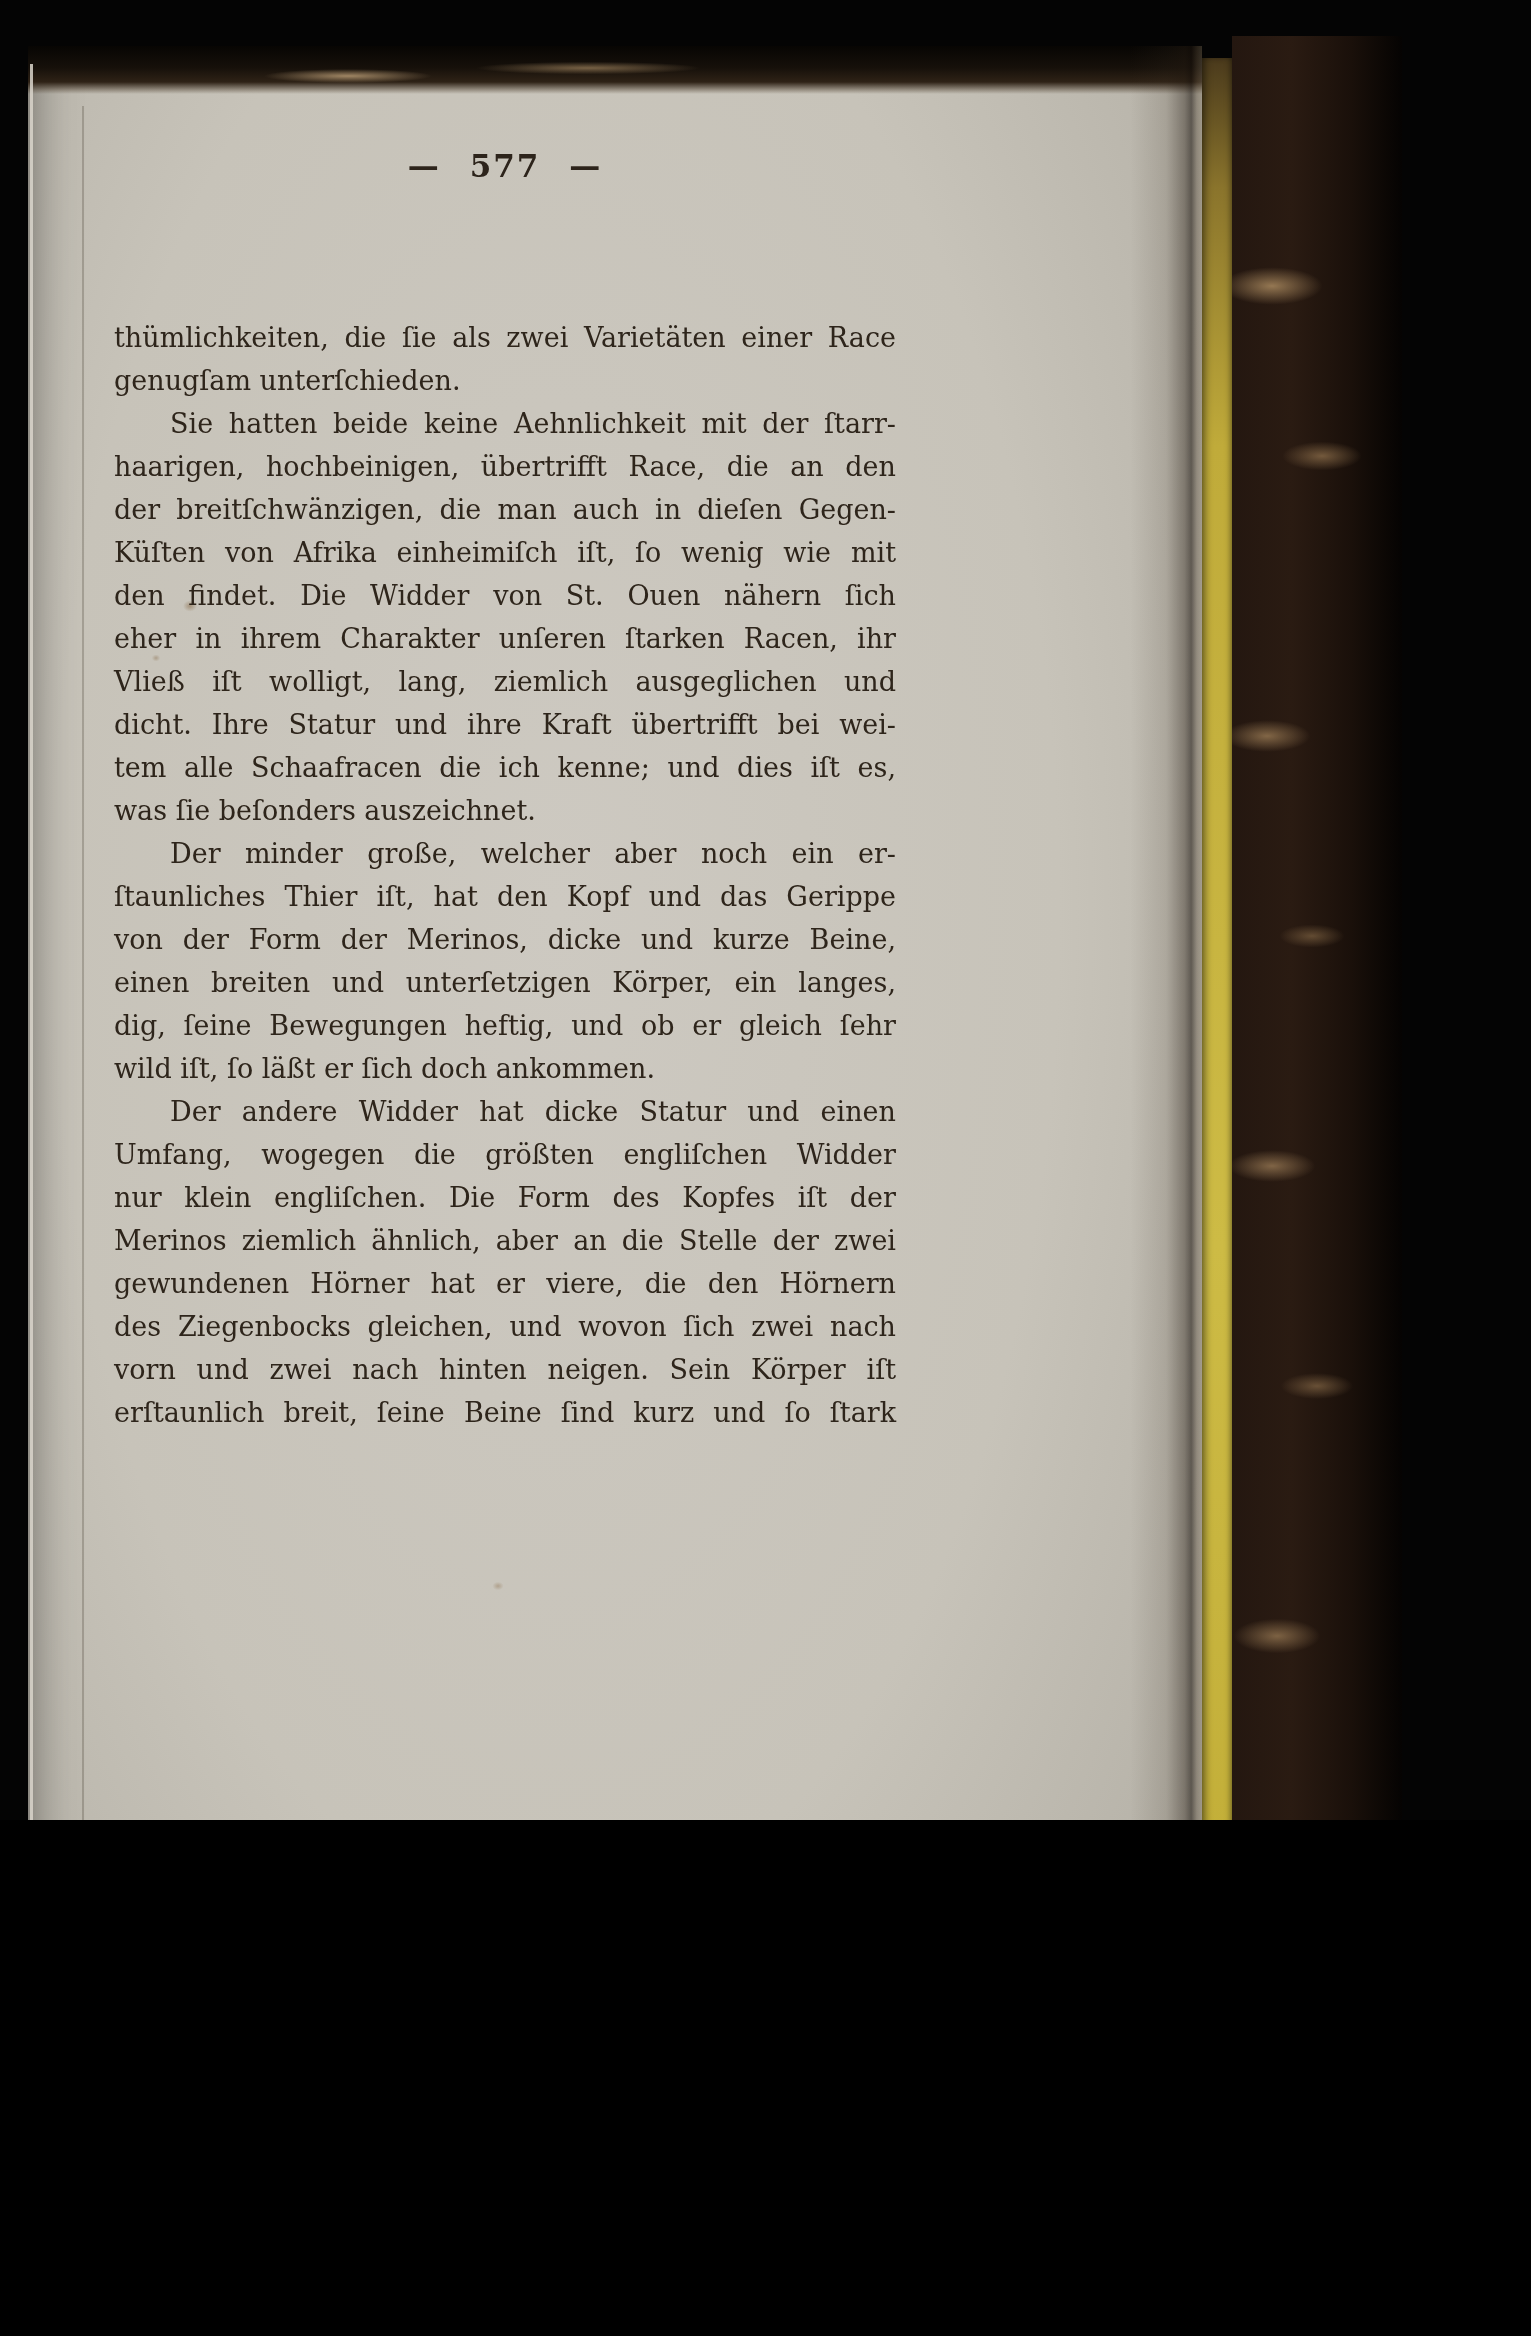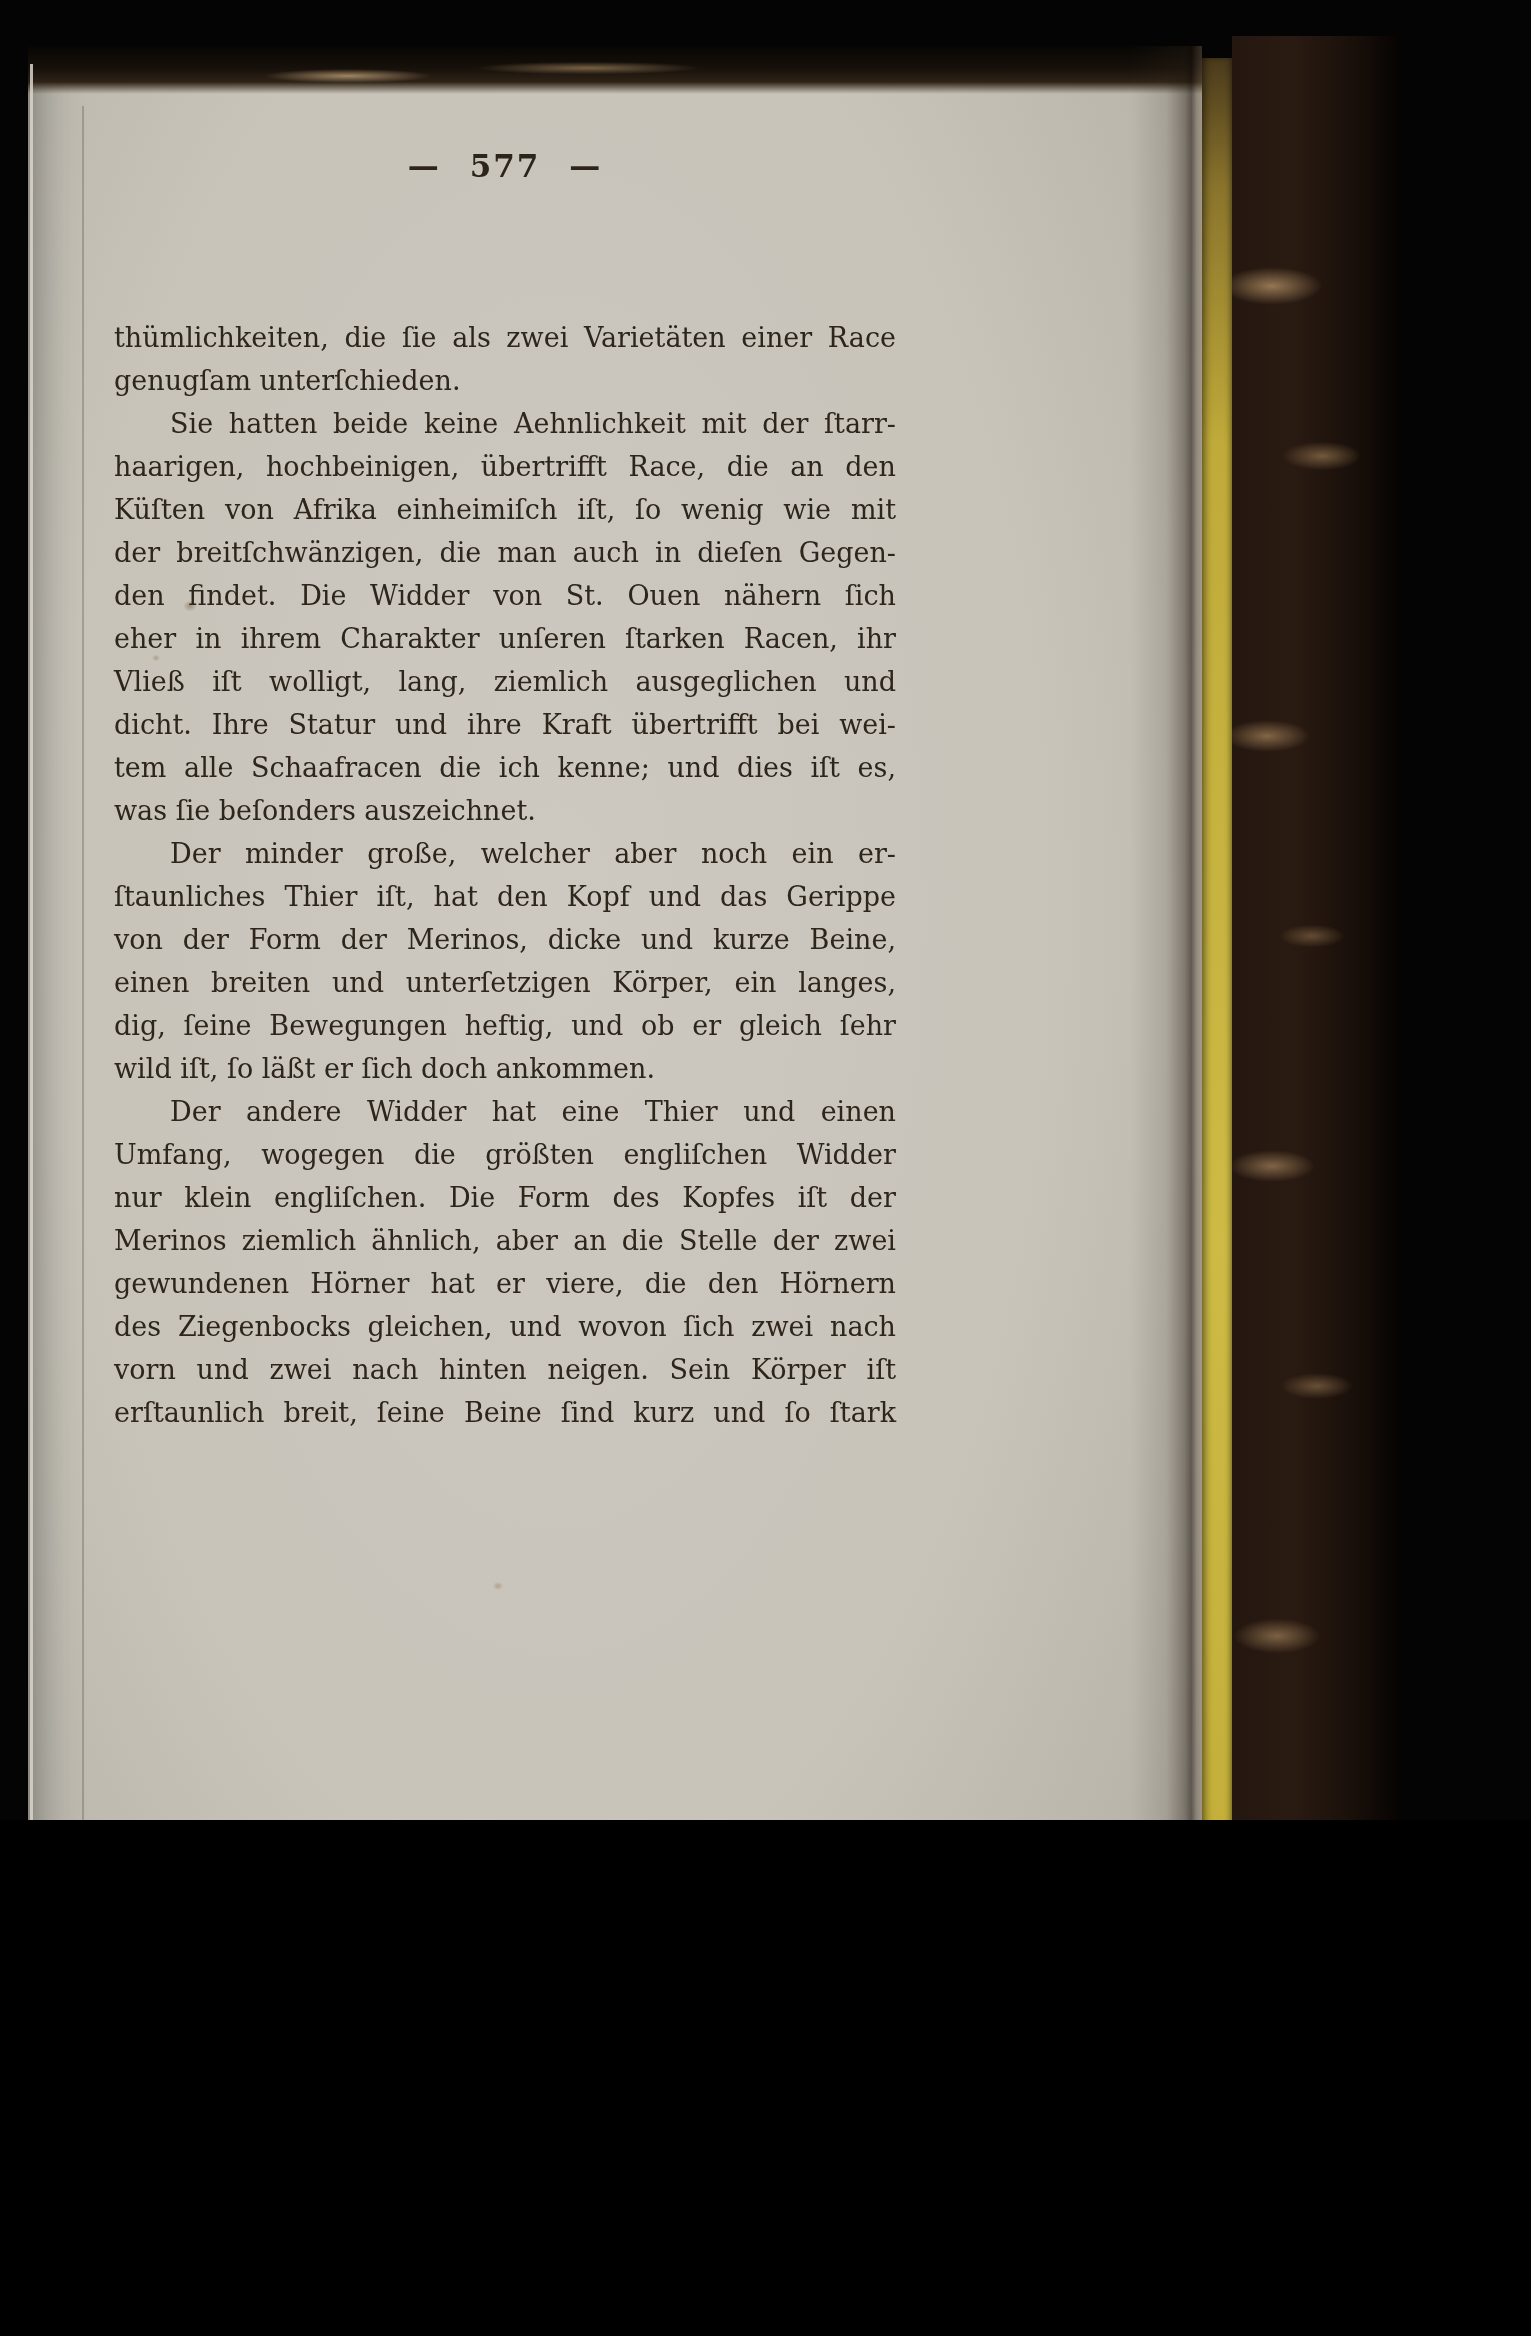--- a/index.html
+++ b/index.html
@@ -93,39 +93,39 @@
     <div class="pagenum-row">— 577 —</div>
 
     <div class="text-block">
       <p class="para">
         <span class="line">thümlichkeiten, die ſie als zwei Varietäten einer Race</span>
         <span class="line end">genugſam unterſchieden.</span>
       </p>
       <p class="para">
         <span class="line indent">Sie hatten beide keine Aehnlichkeit mit der ſtarr-</span>
         <span class="line">haarigen, hochbeinigen, übertrifft Race, die an den</span>
+        <span class="line">der breitſchwänzigen, die man auch in dieſen Gegen-</span>
         <span class="line">Küſten von Afrika einheimiſch iſt, ſo wenig wie mit</span>
-        <span class="line">der breitſchwänzigen, die man auch in dieſen Gegen-</span>
         <span class="line">den findet. Die Widder von St. Ouen nähern ſich</span>
         <span class="line">eher in ihrem Charakter unſeren ſtarken Racen, ihr</span>
         <span class="line">Vließ iſt wolligt, lang, ziemlich ausgeglichen und</span>
         <span class="line">dicht. Ihre Statur und ihre Kraft übertrifft bei wei-</span>
         <span class="line">tem alle Schaafracen die ich kenne; und dies iſt es,</span>
         <span class="line end">was ſie beſonders auszeichnet.</span>
       </p>
       <p class="para">
         <span class="line indent">Der minder große, welcher aber noch ein er-</span>
         <span class="line">ſtaunliches Thier iſt, hat den Kopf und das Gerippe</span>
         <span class="line">von der Form der Merinos, dicke und kurze Beine,</span>
         <span class="line">einen breiten und unterſetzigen Körper, ein langes,</span>
         <span class="line">dig, ſeine Bewegungen heftig, und ob er gleich ſehr</span>
         <span class="line end">wild iſt, ſo läßt er ſich doch ankommen.</span>
       </p>
       <p class="para">
-        <span class="line indent">Der andere Widder hat eine Thier und einen</span>
+        <span class="line indent">Der andere Widder hat dicke Statur und einen</span>
         <span class="line">Umfang, wogegen die größten engliſchen Widder</span>
         <span class="line">nur klein engliſchen. Die Form des Kopfes iſt der</span>
         <span class="line">Merinos ziemlich ähnlich, aber an die Stelle der zwei</span>
         <span class="line">gewundenen Hörner hat er viere, die den Hörnern</span>
         <span class="line">des Ziegenbocks gleichen, und wovon ſich zwei nach</span>
         <span class="line">vorn und zwei nach hinten neigen. Sein Körper iſt</span>
         <span class="line">erſtaunlich breit, ſeine Beine ſind kurz und ſo ſtark</span>
       </p>
     </div>
 

